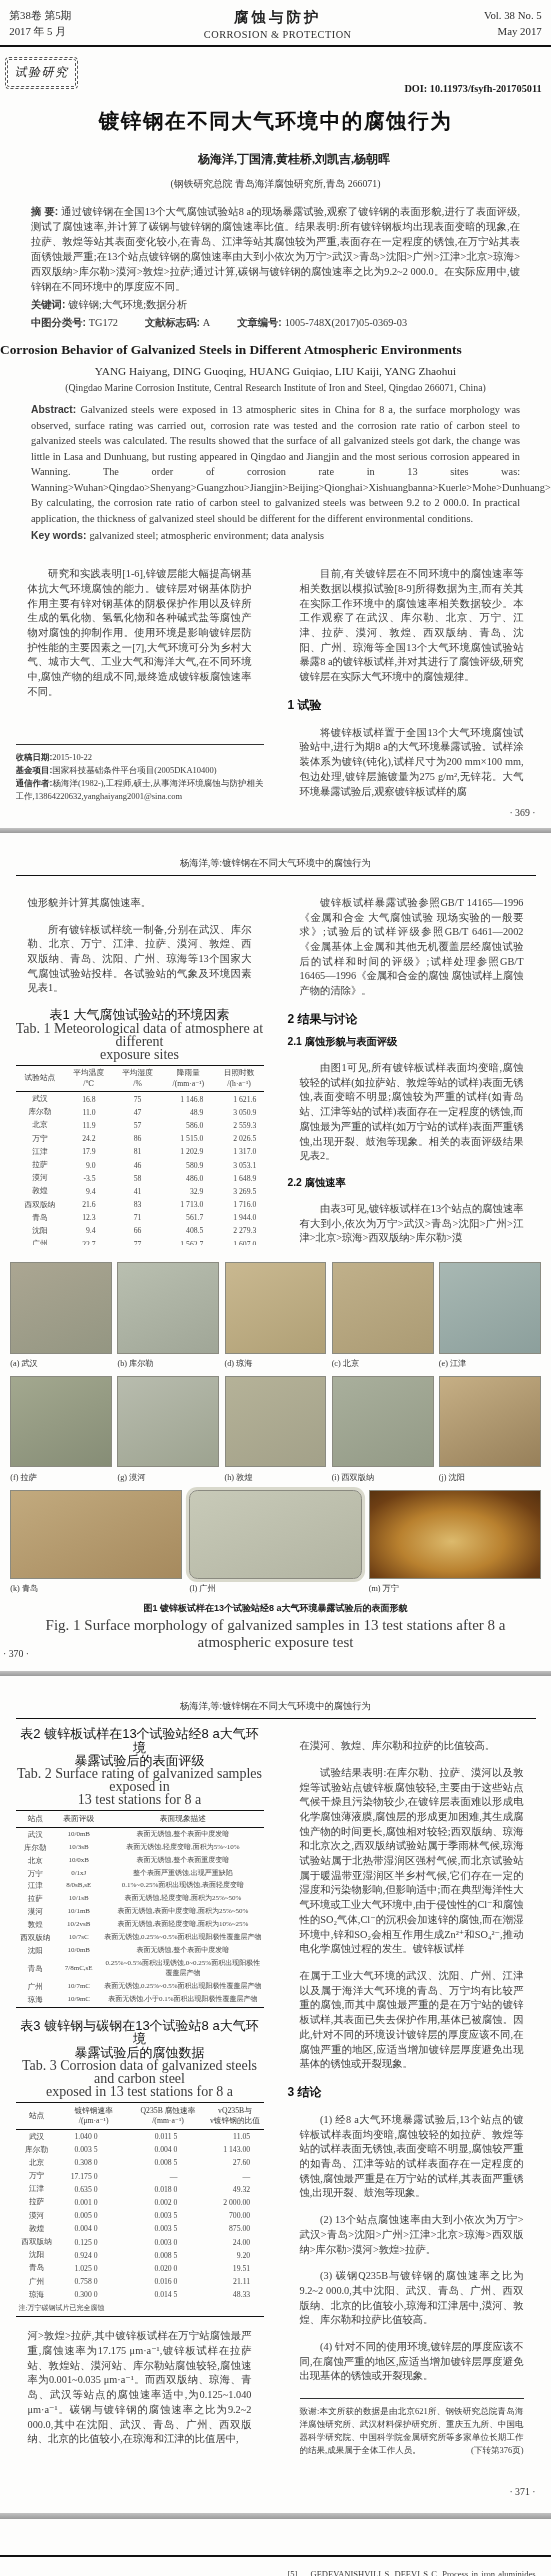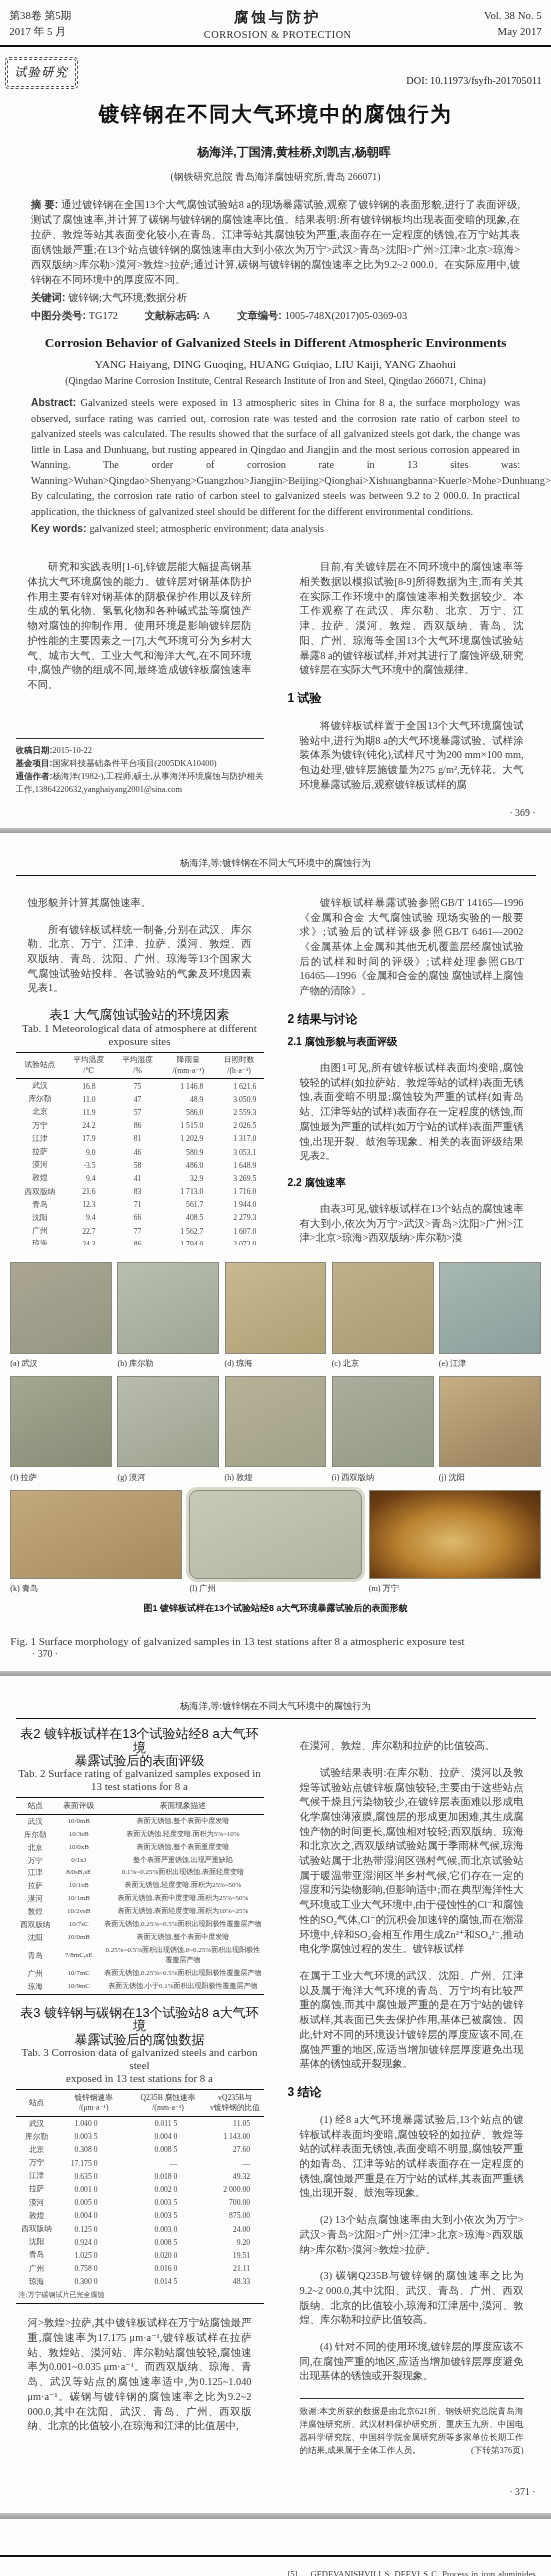--- a/index.html
+++ b/index.html
@@ -4,66 +4,66 @@
 <style>
   html,body{margin:0;padding:0;background:#e8e8e8;}
   #canvas{width:551px;margin:0 auto;background:#fdfdfc;position:relative;}
   .page{width:551px;position:relative;background:#fdfdfc;overflow:hidden;
         font-family:"Liberation Serif","DejaVu Serif",serif;color:#333;}
   .sep{height:5.2px;background:linear-gradient(#c2c2c2,#9a9a9a);}
   .m{margin-left:15.5px;margin-right:15.5px;}
   p{margin:12px;text-align:justify;}
   .body-p{font-size:10.3px;line-height:14.7px;color:#3a3a3a;}
   .ind{text-indent:2em;}
-  .sans{font-family:Liberation Sans, sans-serif;margin-left:37px;}
+  .sans{font-family:Liberation Serif, serif;margin-left:37px;}
   .cols{display:flex;gap:24px;overflow:hidden;}
   .col{flex:1 1 0;min-width:0;}
   
   .jhead{display:flex;justify-content:space-between;align-items:flex-start;
          padding:8.2px 9.3px 5.2px 9.3px;border-bottom:2.1px solid #111;}
   .jh-side{font-size:10.8px;line-height:15.5px;color:#2e2e2e;}
   .jh-side.right{text-align:right;}
   .jh-center{text-align:center;}
   .jh-name-zh{font-size:14.4px;letter-spacing:3.1px;font-weight:bold;color:#222;}
   .jh-name-en{font-size:10.3px;letter-spacing:0.5px;margin-top:2.1px;color:#2e2e2e;}
   .badge-row{display:flex;justify-content:space-between;align-items:flex-start;
              margin:11.3px 9.3px 0 7.2px;}
   .badge{border:0.5px dashed #555;outline:0.5px dashed #555;outline-offset:1.5px;
          padding:4.6px 6.2px;font-size:12px;letter-spacing:1.5px;font-style:italic;
          color:#222;border-radius:2.1px;}
-  .doi{font-size:10.3px;font-weight:normal;color:#1c1c1c;margin-top:16px;}
+  .doi{font-size:10.3px;font-weight:bold;color:#1c1c1c;margin-top:24px;}
   .title-zh{text-align:center;font-size:20.6px;font-weight:bold;letter-spacing:1.5px;
             color:#111;margin-top:13.4px;}
   .authors-zh{text-align:center;font-size:12px;font-weight:bold;margin-top:15.5px;color:#222;}
   .affil{text-align:center;font-size:9.8px;margin-top:10px;color:#3a3a3a;}
   .abs{margin:13.4px 31px 0 31px;font-size:10.3px;line-height:15px;color:#3a3a3a;}
   .abs-label{font-weight:bold;font-family:"Liberation Sans","DejaVu Sans",sans-serif;}
   .kv-line{margin:3.1px 31px 0 31px;font-size:10.3px;line-height:15px;color:#3a3a3a;}
   .kv-line .lb{font-weight:bold;font-family:"Liberation Sans","DejaVu Sans",sans-serif;}
   .kv-line .gap{display:inline-block;width:27px;}
-  .title-en{text-align:center;font-size:13.4px;font-weight:bold;color:#1b1b1b;margin-top:11.3px;}
+  .title-en{text-align:left;font-size:13.4px;font-weight:bold;color:#1b1b1b;margin-top:11.3px;}
   .authors-en{text-align:center;font-size:11.3px;margin-top:7.2px;color:#2f2f2f;}
   .affil-en{text-align:center;font-size:9.8px;margin-top:5.2px;color:#3a3a3a;}
   .eabs{margin:9.3px 31px 0 31px;font-size:10.3px;line-height:15.5px;color:#3a3a3a;}
   .cols1{margin:11.3px 15.5px 0 15.5px;height:281px;}
   .sec-h{font-family:"Liberation Sans","DejaVu Sans",sans-serif;font-weight:bold;
          font-size:12px;color:#111;margin:8.2px 0 7.2px 0;text-align:left;text-indent:0;}
   .sub-h{font-family:"Liberation Sans","DejaVu Sans",sans-serif;font-weight:bold;
          font-size:10.3px;color:#111;margin:6.2px 0 5.2px 0;text-align:left;text-indent:0;}
   .footnote{margin-top:45px;border-top:0.8px solid #333;width:100%;padding-top:5.2px;}
   .fn-item{font-size:8.5px;line-height:13px;text-align:justify;color:#3a3a3a;}
   .fn-item b{font-family:"Liberation Sans","DejaVu Sans",sans-serif;}
   .pnum{position:absolute;font-size:9.8px;color:#333;}
   
   .runhead{margin:24px 15.5px 0 15.5px;text-align:center;font-size:9.3px;color:#333;
            padding-bottom:4.6px;border-bottom:1.5px solid #111;}
   
   .tbl-cap-zh{font-family:"Liberation Sans","DejaVu Sans",sans-serif;font-weight:normal;
               font-size:13px;text-align:center;line-height:13.4px;color:#111;}
-  .tbl-cap-en{font-size:11px;text-align:center;line-height:13px;color:#3d3d3d;}
+  .tbl-cap-en{font-size:14px;text-align:center;line-height:13px;color:#3d3d3d;}
   .tbl-box{margin-top:4.1px;border-top:1.3px solid #111;border-bottom:1.3px solid #111;}
   table{width:100%;border-collapse:collapse;}
   th{font-weight:normal;font-size:7.7px;line-height:10.3px;padding:2.6px 1px;color:#3a3a3a;}
   thead{border-bottom:0.8px solid #111;}
   td{font-size:7.7px;padding:1.6px 1px;color:#464646;}
   .t-num td{text-align:right;}
   .t-num td:first-child{text-align:center;}
   .t-num td:nth-child(2){padding-right:17.5px;}
   .t-num td:nth-child(3){padding-right:20.6px;}
   .t-num td:nth-child(4){padding-right:11.3px;}
@@ -82,21 +82,21 @@
   .ph-row3{display:grid;grid-template-columns:repeat(3,1fr);gap:7.2px;}
   .ph-cell{text-align:left;}
   .ph{width:100%;border:0.5px solid #8a8a80;box-sizing:border-box;}
   .ph.h1{height:92px;}
   .ph.h2{height:91px;}
   .ph.h3{height:89px;}
   .ph.plate{border-radius:8.2px;box-shadow:0 0 0 3.1px #d9d9cc;}
   .ph-label{font-size:8.2px;color:#333;margin-top:4.1px;}
   .fig-cap-zh{text-align:center;font-family:"Liberation Sans","DejaVu Sans",sans-serif;
               font-weight:bold;font-size:9px;color:#222;margin-top:8.2px;}
-  .fig-cap-en{font-size:11px;color:#3d3d3d;margin-top:20px;}
+  .fig-cap-en{text-align:center;font-size:15px;color:#3d3d3d;margin-top:2px;}
   
   .ack{font-size:8.5px;line-height:13px;margin-top:13.4px;border-top:0.8px solid #333;
        padding-top:6.2px;color:#3a3a3a;}
   .ref{display:flex;font-size:8.5px;line-height:13px;color:#3a3a3a;margin-bottom:1px;}
   .rn{flex:0 0 23px;color:#3a3a3a;}
   .rt{flex:1;text-align:justify;}
   .toprule{height:2.1px;background:#111;margin:36px 0 0 0;}
 </style>
 </head>
 <body>
@@ -355,21 +355,21 @@
             <div class="ph-label">(l) 广州</div>
           </div>
           <div class="ph-cell">
             <div class="ph h3" style="background: radial-gradient(at 48% 58%, rgb(220, 186, 109) 0%, rgb(185, 129, 47) 42%, rgb(110, 63, 20) 78%, rgb(84, 48, 15) 100%);"></div>
             <div class="ph-label">(m) 万宁</div>
           </div>
         </div>
       <div class="fig-cap-zh">图1  镀锌板试样在13个试验站经8 a大气环境暴露试验后的表面形貌</div>
       <div class="fig-cap-en">Fig. 1  Surface morphology of galvanized samples in 13 test stations after 8 a atmospheric exposure test</div>
     </div>
-    <div class="pnum" style="left:32px;top:815px">· 370 ·</div>
+    <div class="pnum" style="left:3px;top:815px">· 370 ·</div>
   </section>
 
   <div class="sep"></div>
 
   <section class="page" style="height:837px">
     <div class="runhead">杨海洋,等:镀锌钢在不同大气环境中的腐蚀行为</div>
 
     <div class="cols m" style="margin-top:8.2px;height:773px">
       <div class="col">
         <div>

